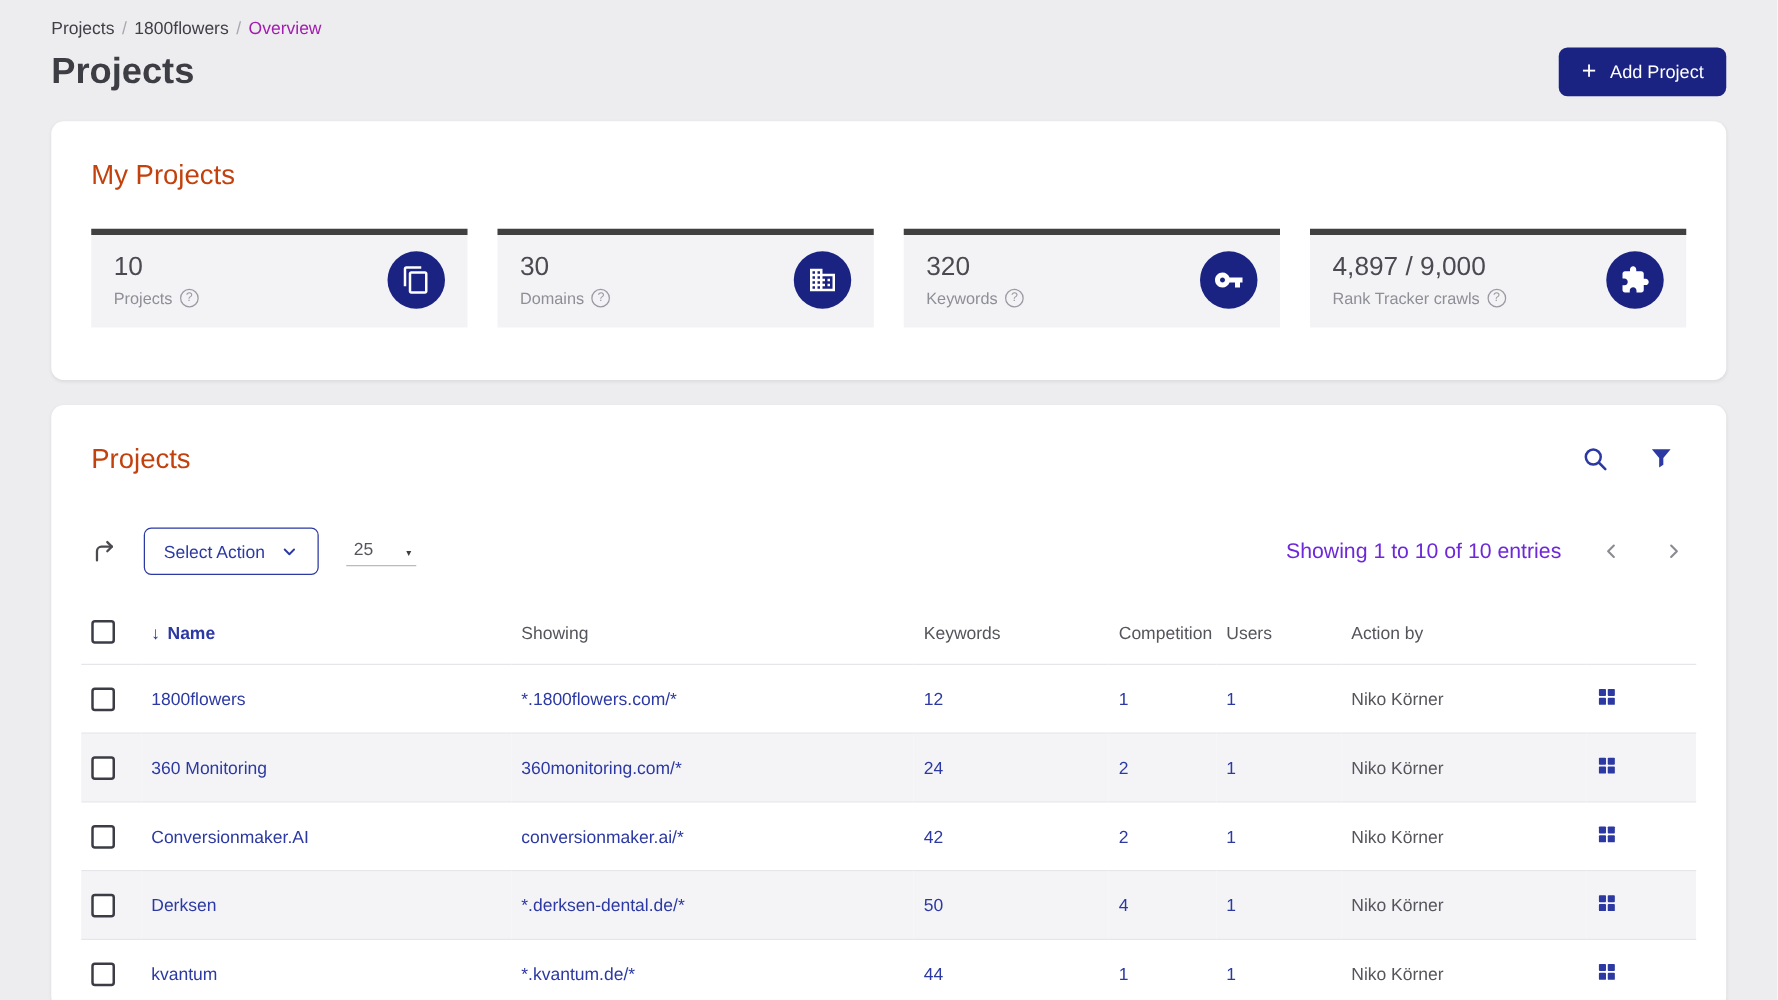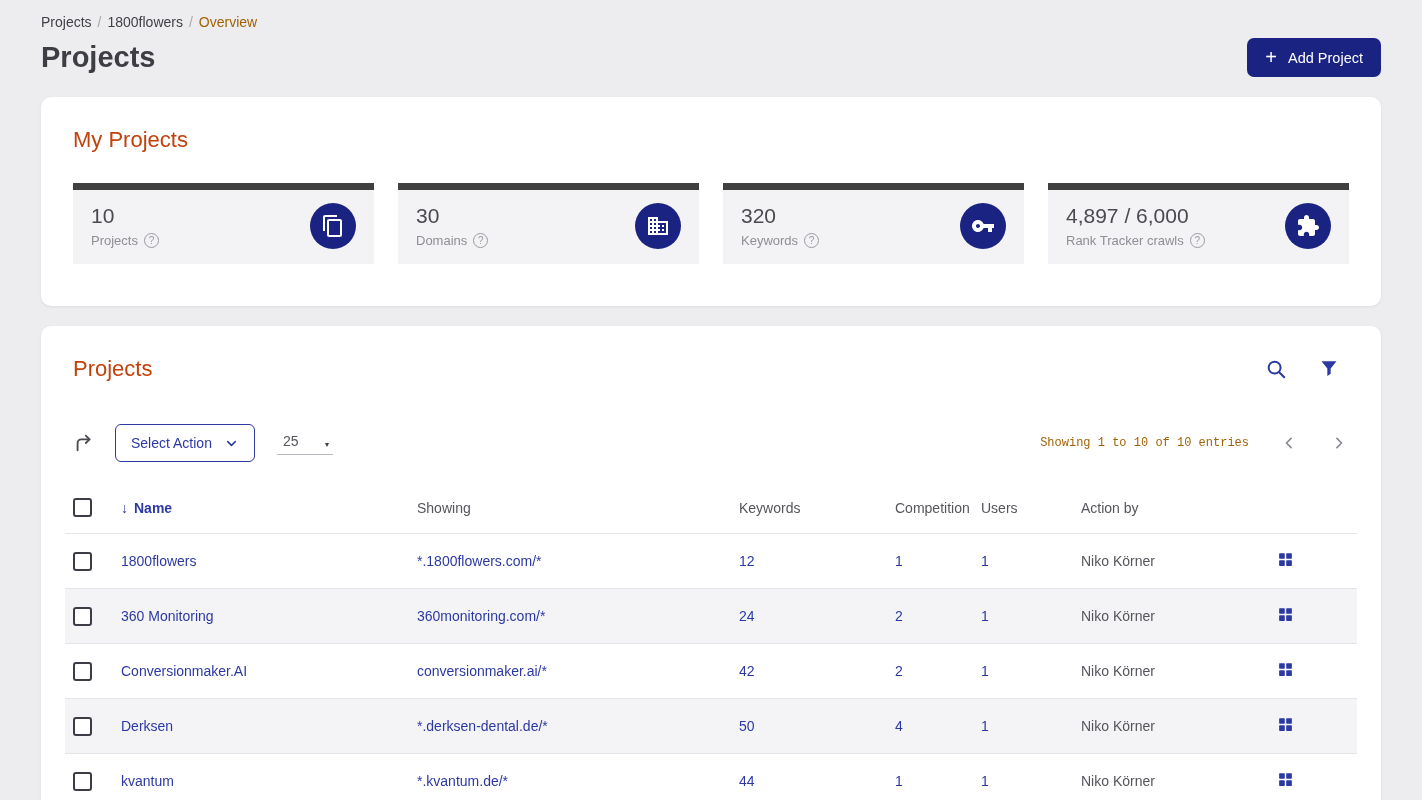--- a/index.html
+++ b/index.html
@@ -9,41 +9,41 @@
     background:#ededef;
     font-family:"Liberation Sans", sans-serif;
     color:#46464c;
   }
   .page { padding:14px 41px 0 41px; }
 
   
   .breadcrumb { font-size:14px; color:#4a4a50; display:flex; gap:6px; align-items:center; }
   .breadcrumb .crumb { color:#3f3f46; cursor:pointer; }
   .breadcrumb .sep { color:#a8a8b0; }
-  .breadcrumb .current { color:#a16207; }
+  .breadcrumb .current { color:#a21caf; }
 
   
   .page-header { display:flex; justify-content:space-between; align-items:center; margin-top:8px; }
   .page-title { font-size:29px; font-weight:600; color:#3d3d44; margin:0; }
   .add-btn {
     background:#1b2382; color:#fff; border:none; border-radius:7px;
     height:39px; padding:0 18px; font-size:14.5px; font-family:inherit;
     display:flex; align-items:center; gap:11px; cursor:pointer;
   }
   .add-btn .plus { font-size:20px; font-weight:300; line-height:1; margin-top:-2px; }
 
   
   .card { background:#fff; border-radius:10px; box-shadow:0 1px 3px rgba(0,0,0,.07); margin-top:20px; }
   .section-title { font-size:22px; font-weight:400; color:#c2410c; margin:0; }
 
   
   .stats-card { padding:30px 32px 42px 32px; }
   .stats-row { display:flex; gap:24px; margin-top:30px; }
   .stat {
-    flex:1; border-top:7px solid #404040; background:#f3f3f5;
+    flex:1; border-top:5px solid #404040; background:#f3f3f5;
     padding:13px 18px 15px 18px; display:flex; justify-content:space-between; align-items:center;
   }
   .stat-value { font-size:21px; color:#4a4a50; }
   .stat-label { font-size:13px; color:#8e8e96; margin-top:5px; display:flex; align-items:center; gap:6px; }
   .help {
     width:15px; height:15px; border:1px solid #9a9aa2; border-radius:50%;
     font-size:10px; color:#9a9aa2; display:inline-flex; align-items:center; justify-content:center; flex:none;
   }
   .stat-icon {
     width:46px; height:46px; border-radius:50%; background:#1b2382; flex:none;
@@ -66,21 +66,21 @@
     height:38px; padding:0 15px; font-size:14px; font-family:inherit;
     display:flex; align-items:center; gap:12px; cursor:pointer;text-align:center;
   }
   .page-size {
     margin-left:22px; width:56px; border-bottom:1px solid #b9b9c0;
     display:flex; justify-content:space-between; align-items:flex-end;
     padding:2px 4px 5px 6px; font-size:14px; color:#55555c; cursor:pointer;
   }
   .page-size .caret { font-size:8px; color:#3c3c42; }
   .toolbar-right { margin-left:auto; display:flex; align-items:center; gap:30px; }
-  .showing { font-size:12px; color:#a16207;font-family:Liberation Mono, monospace; }
+  .showing { font-size:17px; color:#6d28d9; }
   .pager { display:flex; gap:30px; align-items:center; }
   .pager .icon-btn svg { stroke:#8a8a92; }
 
   
   table { width:100%; border-collapse:collapse; table-layout:fixed; margin-top:26px; font-size:14px; }
   thead th { text-align:left; font-weight:400; color:#55555c; padding:10px 8px 16px 8px; }
   thead th.name-col { color:#2c39a3;font-weight:bold; }
   .sort-arrow { color:#2c39a3; margin-right:6px; font-size:14px; }
   tbody tr { border-top:1px solid #e6e6ea; height:55px; }
   tbody tr:nth-of-type(even) { background:#f4f4f6; }
@@ -159,21 +159,21 @@
         </div>
         <span class="stat-icon">
           <svg viewBox="0 0 24 24">
               <path d="M12.65 10C11.83 7.67 9.61 6 7 6c-3.31 0-6 2.69-6 6s2.69 6 6 6c2.61 0 4.83-1.67 5.65-4H17v4h4v-4h2v-4H12.65zM7 14c-1.1 0-2-.9-2-2s.9-2 2-2 2 .9 2 2-.9 2-2 2z"></path>
             </svg>
         </span>
       </div>
 
       <div class="stat">
         <div>
-          <div class="stat-value">4,897 / 6,000</div>
+          <div class="stat-value">4,897 / 9,000</div>
           <div class="stat-label">
             <span>Rank Tracker crawls</span>
             <span class="help">?</span>
           </div>
         </div>
         <span class="stat-icon">
           <svg viewBox="0 0 24 24">
               <path d="M20.5 11H19V7c0-1.1-.9-2-2-2h-4V3.5C13 2.12 11.88 1 10.5 1S8 2.12 8 3.5V5H4c-1.1 0-1.99.9-1.99 2v3.8H3.5c1.49 0 2.7 1.21 2.7 2.7s-1.21 2.7-2.7 2.7H2V20c0 1.1.9 2 2 2h3.8v-1.5c0-1.49 1.21-2.7 2.7-2.7 1.49 0 2.7 1.21 2.7 2.7V22H17c1.1 0 2-.9 2-2v-4h1.5c1.38 0 2.5-1.12 2.5-2.5S21.88 11 20.5 11z"></path>
             </svg>
         </span>

